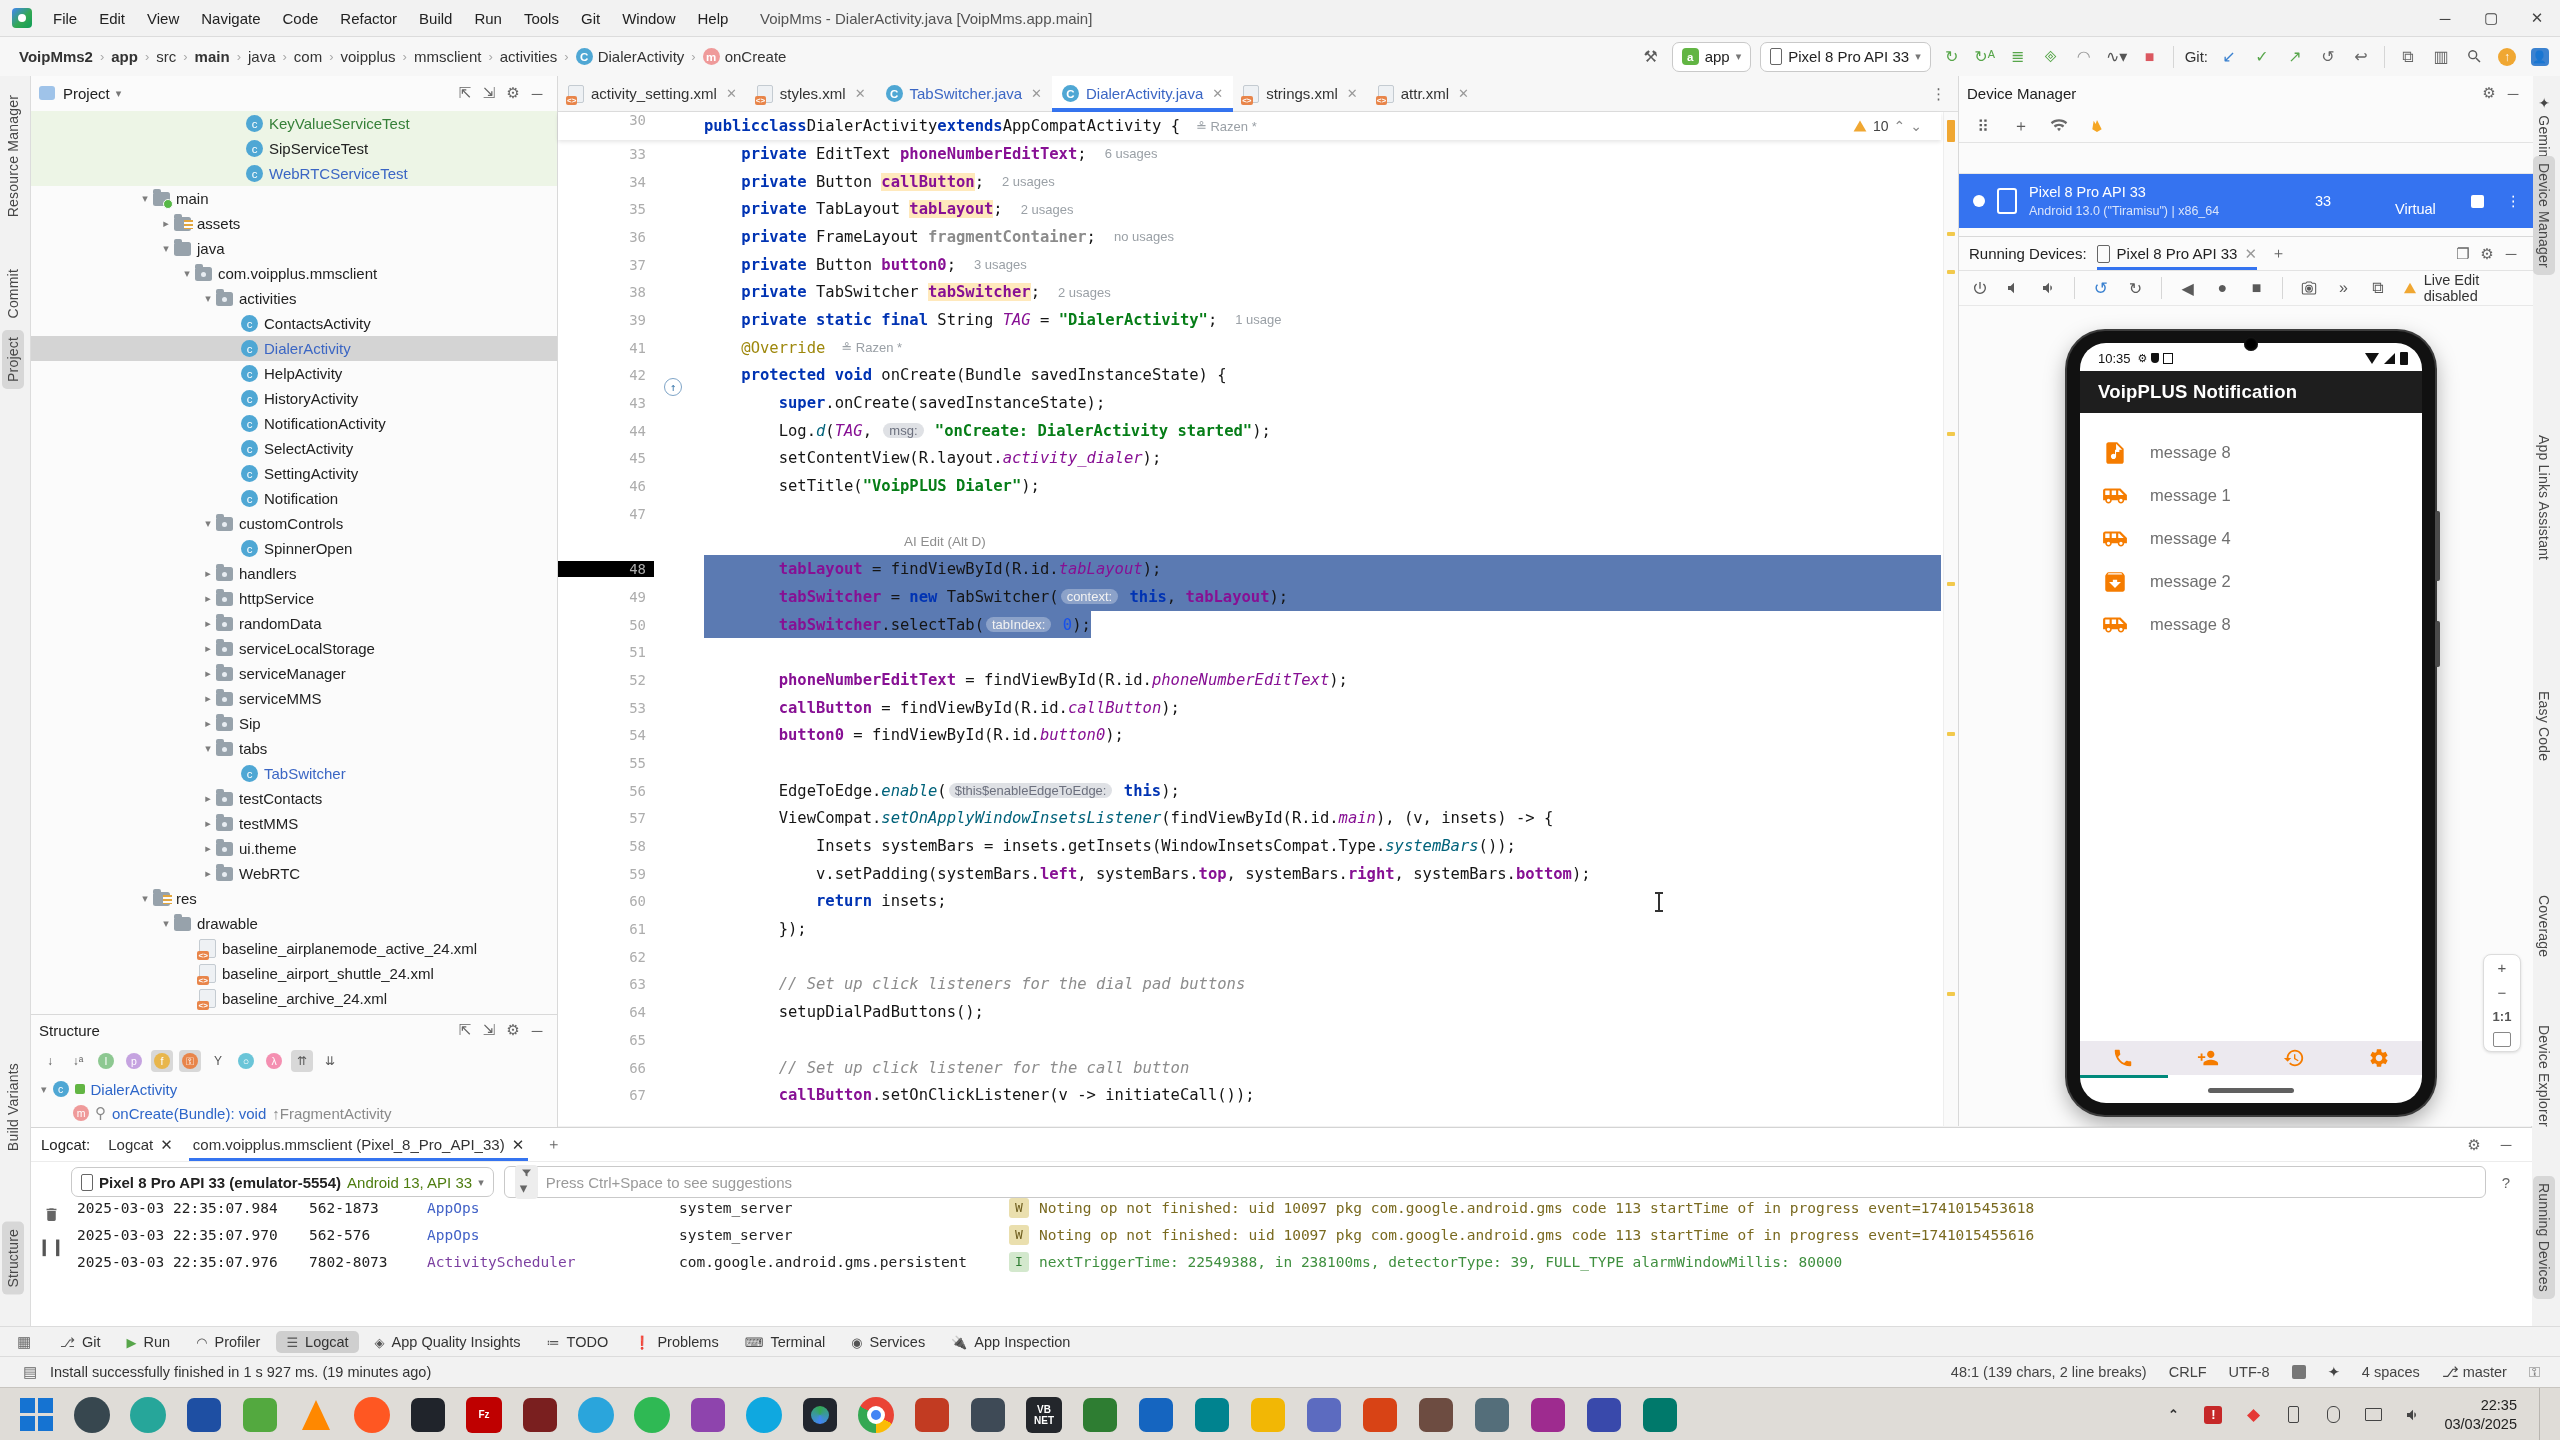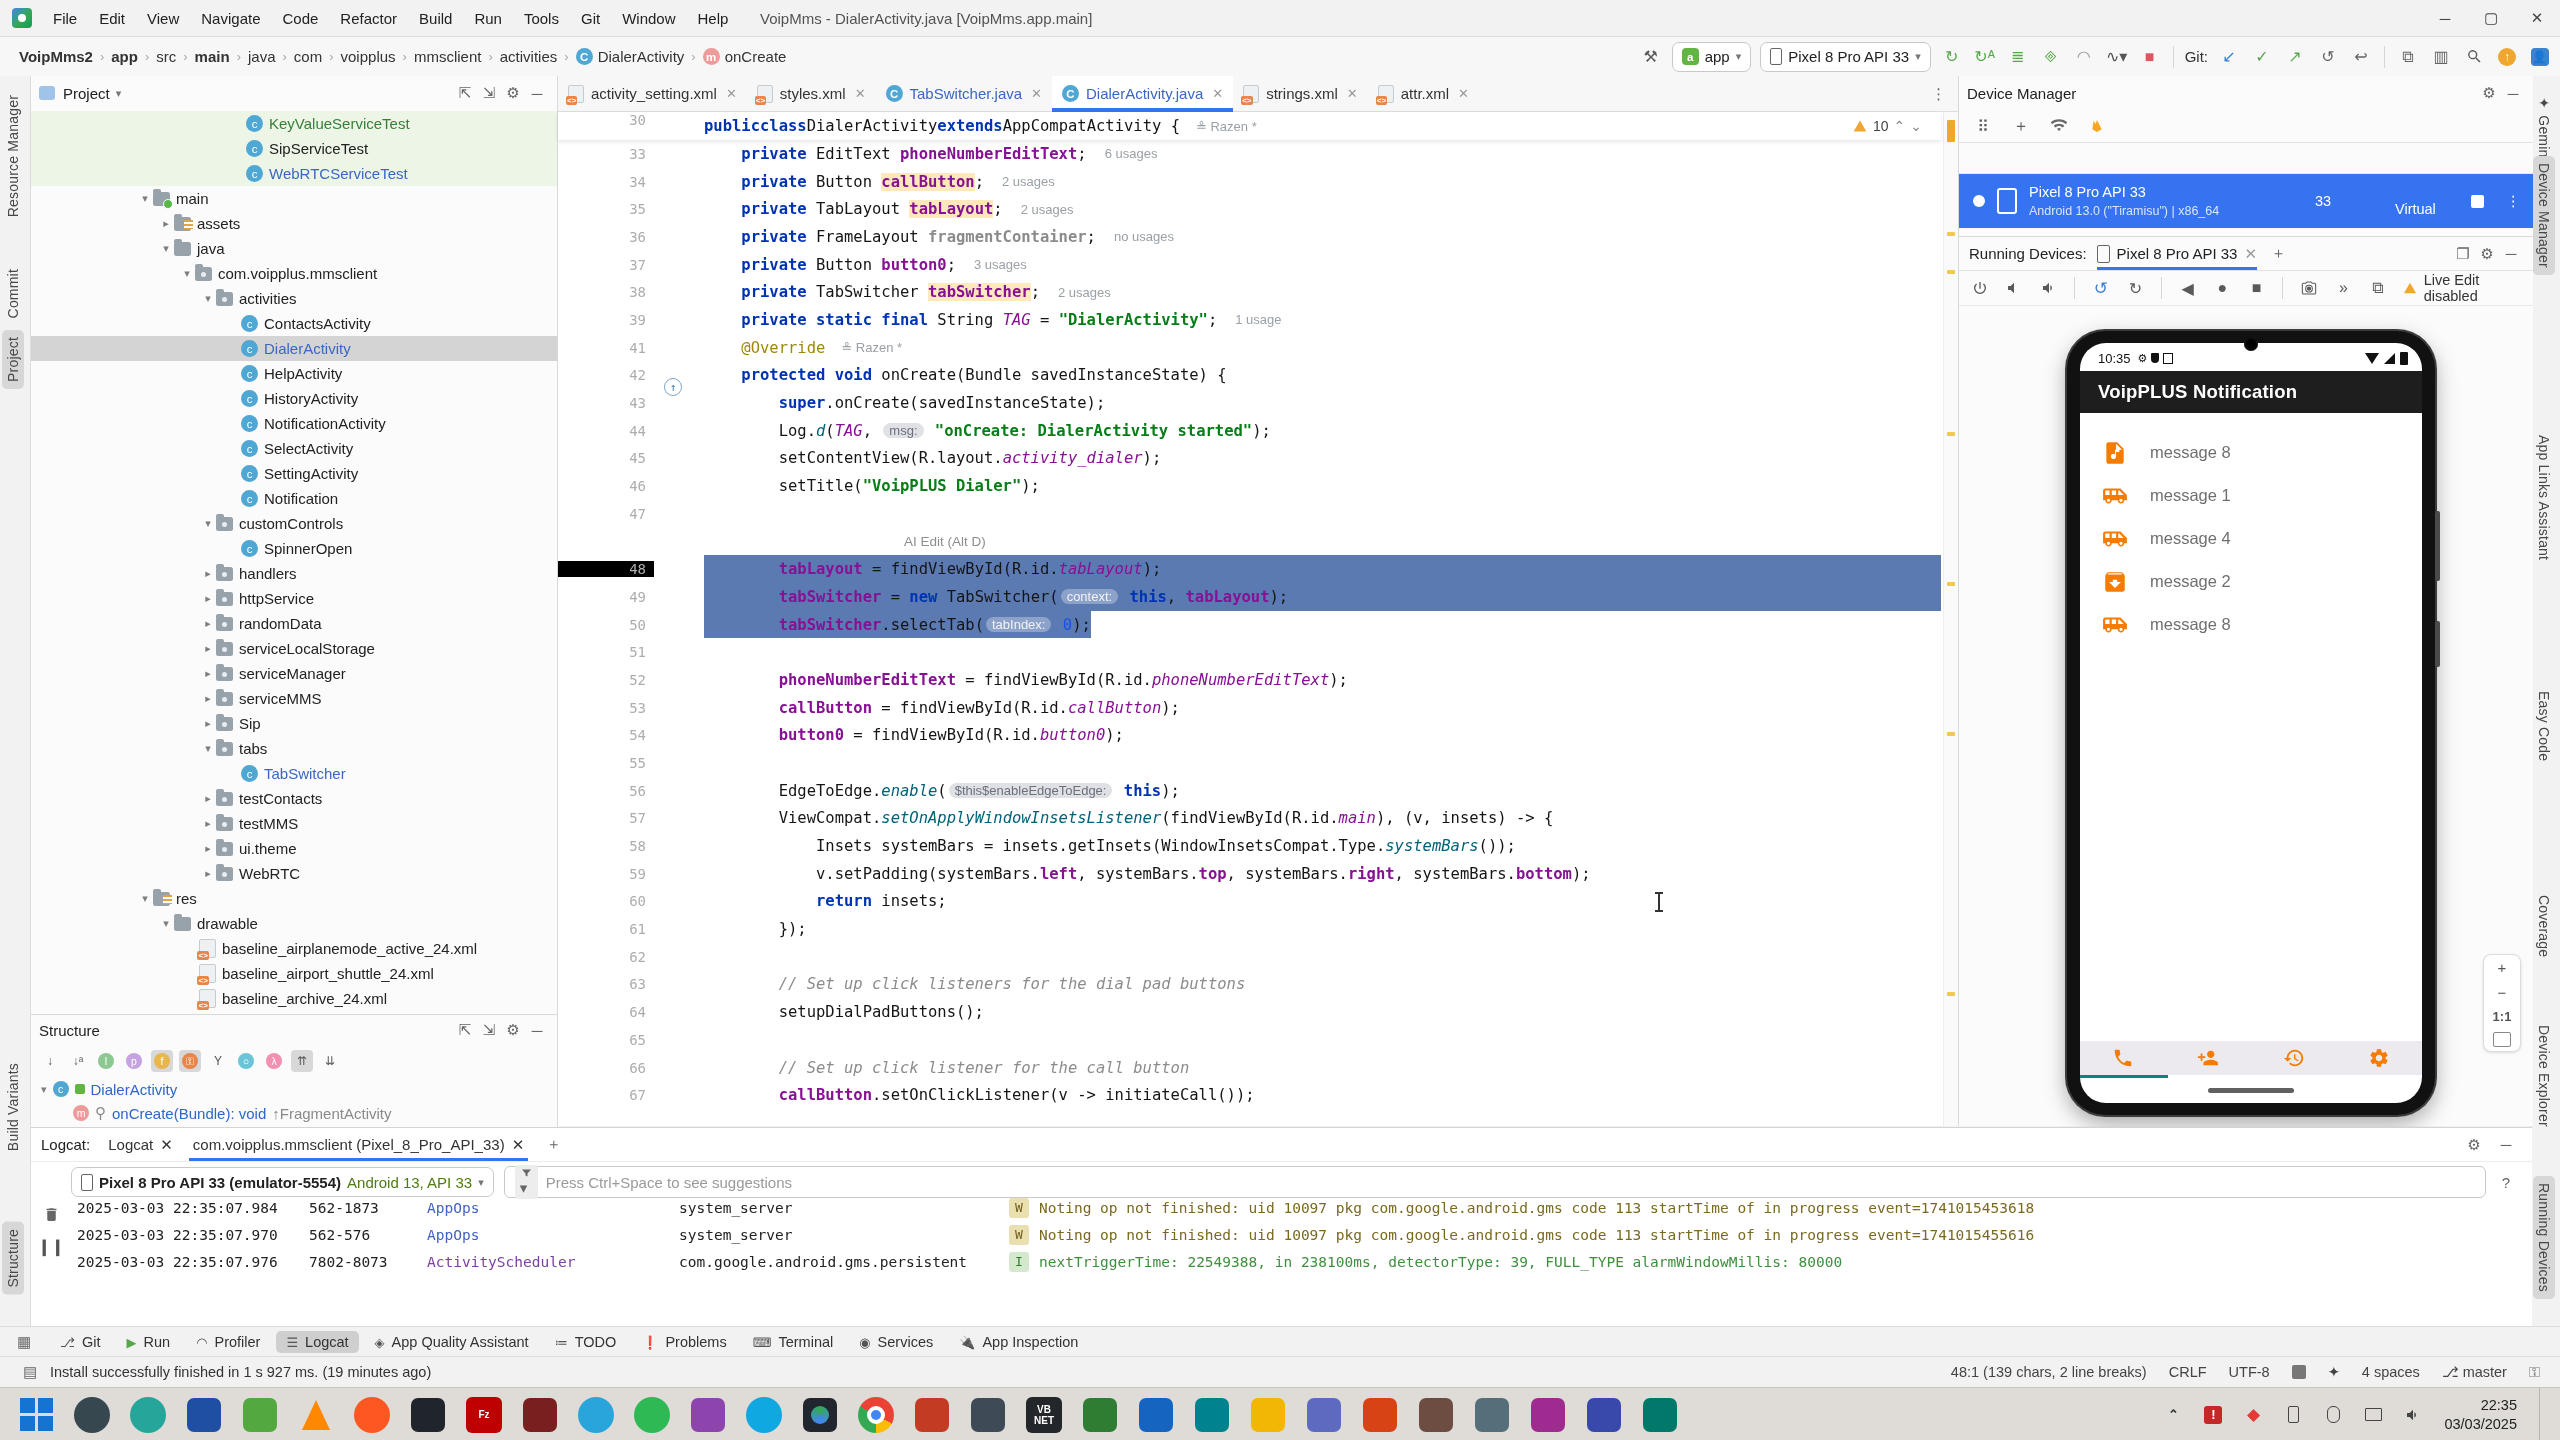--- a/index.html
+++ b/index.html
@@ -960,21 +960,21 @@
       <span class="bw">
         <span style="color: rgb(85, 85, 85); font-size: 13px;">◠</span>
         <span>Profiler</span>
       </span>
       <span class="bw active">
         <span style="color: rgb(85, 85, 85); font-size: 13px;">☰</span>
         <span>Logcat</span>
       </span>
       <span class="bw">
         <span style="color: rgb(85, 85, 85); font-size: 13px;">◈</span>
-        <span>App Quality Assistant</span>
+        <span>App Quality Insights</span>
       </span>
       <span class="bw">
         <span style="color: rgb(85, 85, 85); font-size: 13px;">≔</span>
         <span>TODO</span>
       </span>
       <span class="bw">
         <span style="color: rgb(85, 85, 85); font-size: 13px;">❗</span>
         <span>Problems</span>
       </span>
       <span class="bw">

